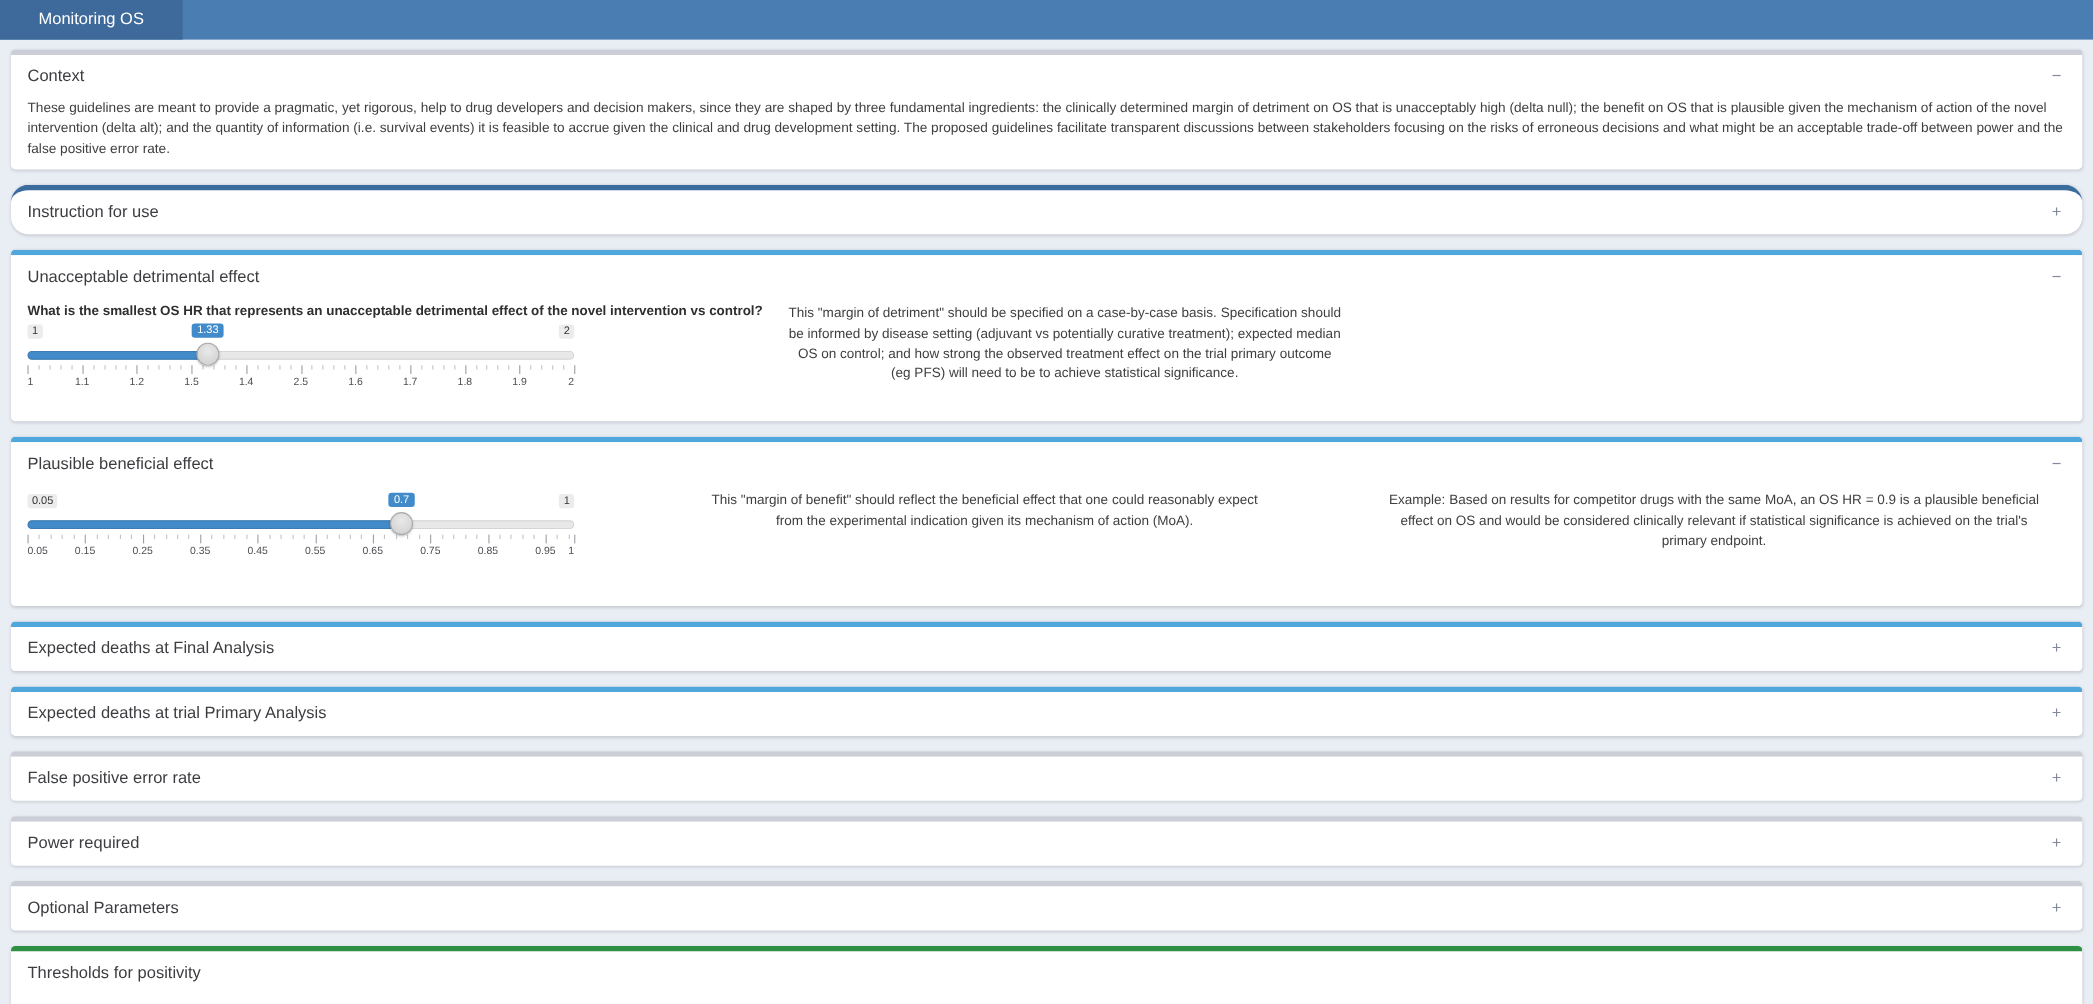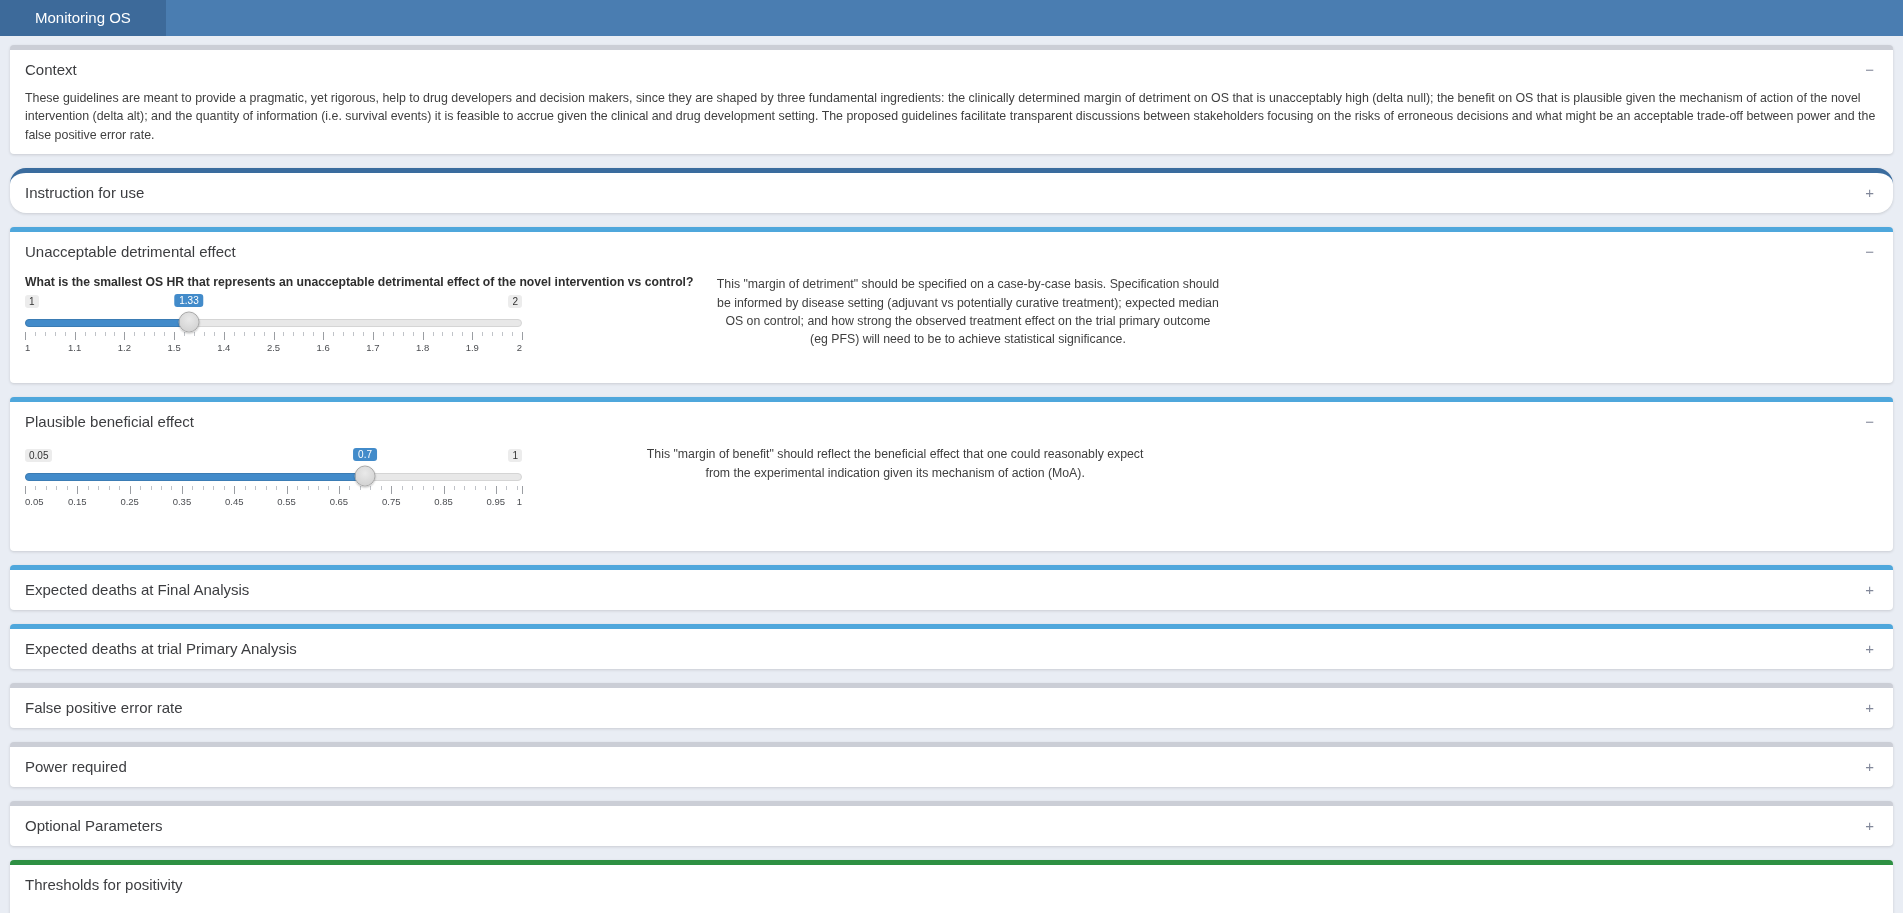--- a/index.html
+++ b/index.html
@@ -358,20 +358,23 @@
               <div class="grid-tick-major" style="left: 94.7368%;"></div>
               <div class="grid-label" style="left: 94.7368%;">0.95</div>
               <div class="grid-tick-major" style="left: 100%;"></div>
               <div class="grid-label" style="left: 100%; transform: translateX(-100%);">1</div>
             </div>
         </div>
       </div>
       <div class="col">
         <p class="note-text">This "margin of benefit" should reflect the beneficial effect that one could reasonably expect from the experimental indication given its mechanism of action (MoA).</p>
       </div>
+      <div class="col">
+        <p class="example-text">Example: Based on results for competitor drugs with the same MoA, an OS HR = 0.9 is a plausible beneficial effect on OS and would be considered clinically relevant if statistical significance is achieved on the trial's primary endpoint.</p>
+      </div>
     </div>
   </section>
 
   <section class="panel border-lightblue">
     <div class="panel-header">
       <h3 class="panel-title">Expected deaths at Final Analysis</h3>
       <span class="toggle-icon">+</span>
     </div>
   </section>
 

